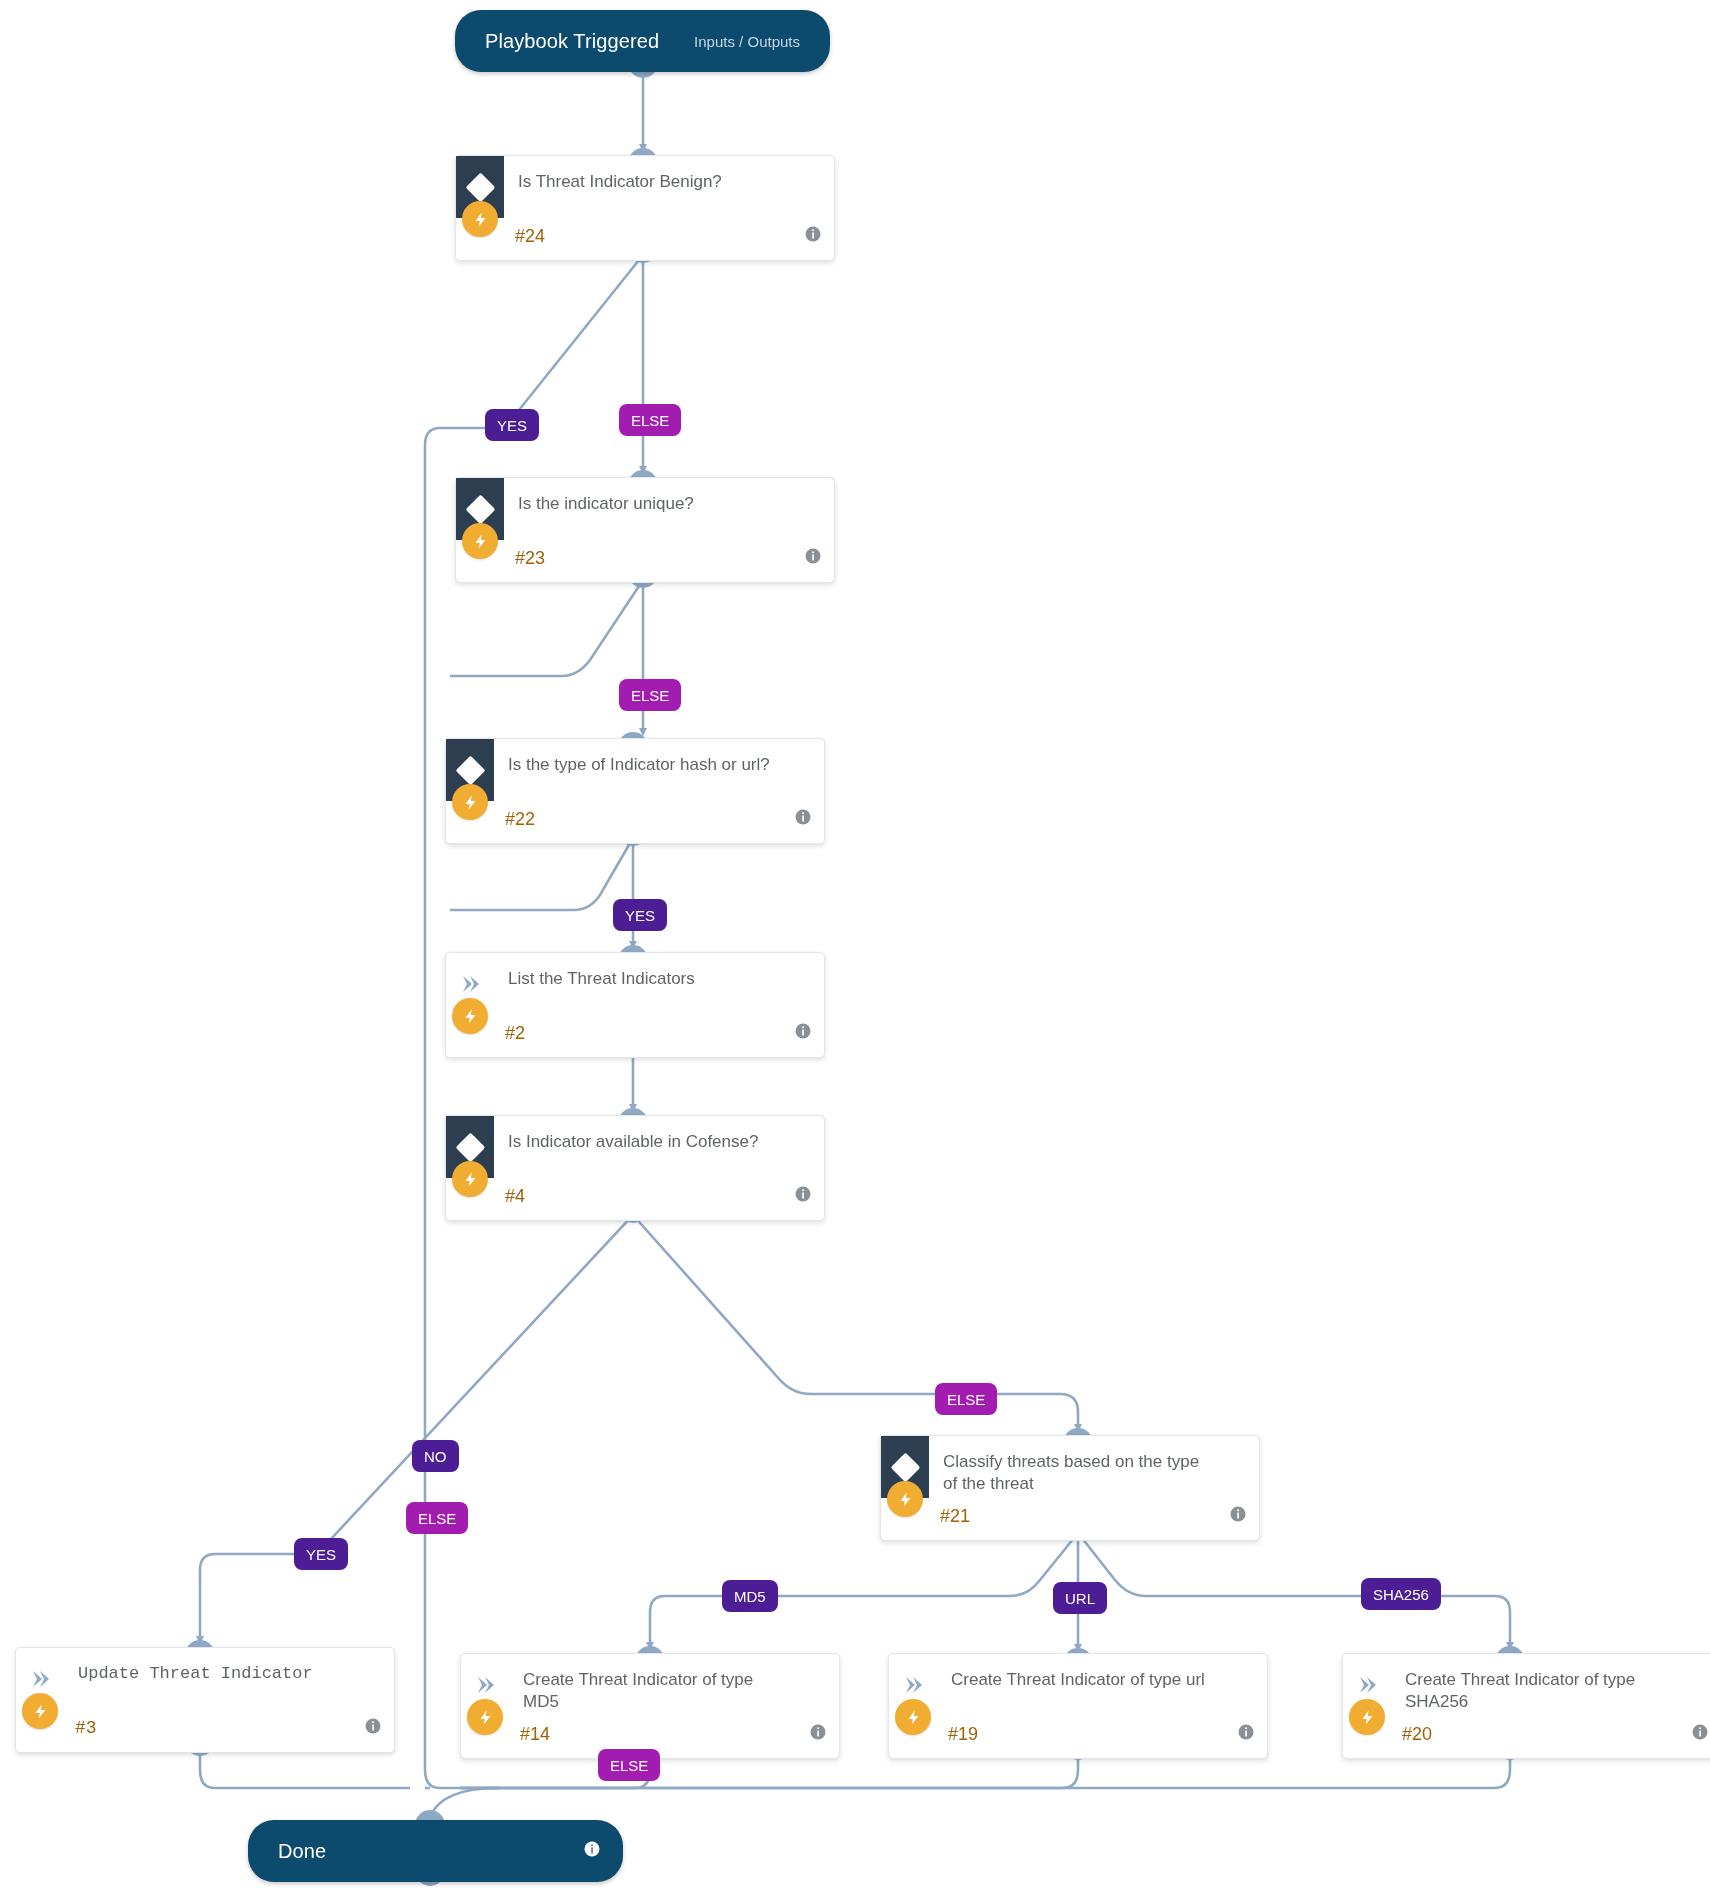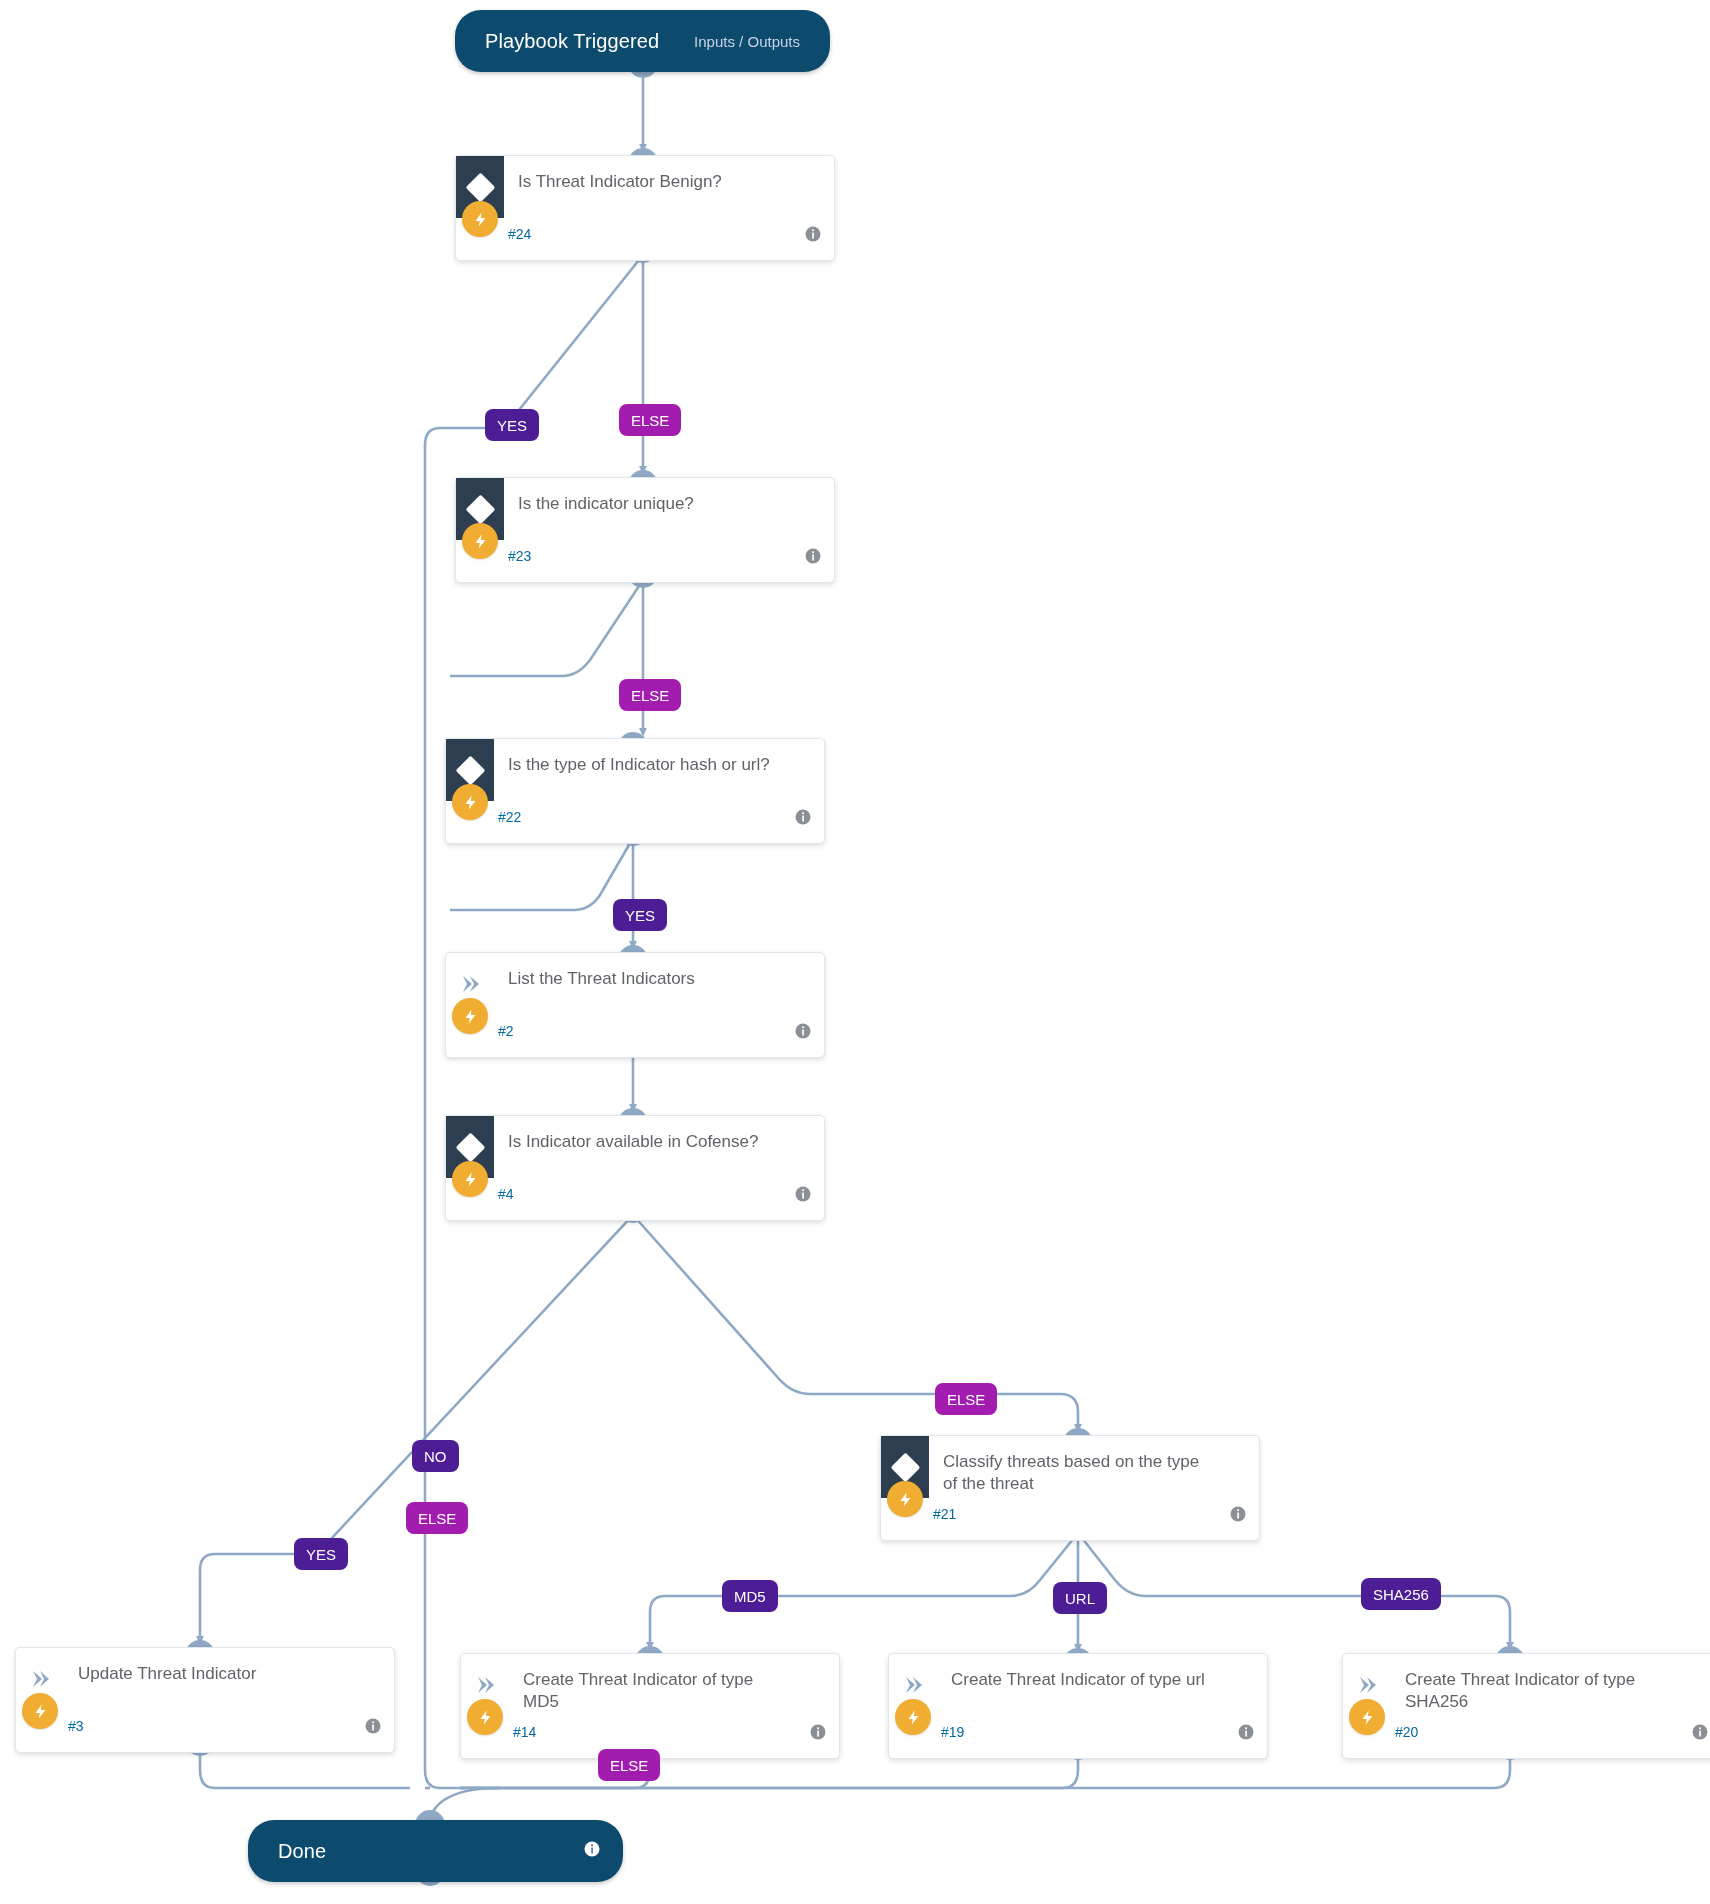--- a/index.html
+++ b/index.html
@@ -113,24 +113,24 @@
     height: 36px;
     border-radius: 50%;
     background: #f0ad32;
     display: flex;
     align-items: center;
     justify-content: center;
     box-shadow: 0 1px 2px rgba(0,0,0,0.12);
   }
   .node-id {
     position: absolute;
-    left: 52px;
+    left: 59px;
     top: 8px;
-    font-size: 14px;
-    color: #0369a1;
+    font-size: 18px;
+    color: #a16207;
   }
   .info-gray {
     position: absolute;
     right: 12px;
     top: 7px;
   }
 
   
   .blabel {
     position: absolute;
@@ -383,21 +383,21 @@
       <div class="info-gray">
         <svg width="18" height="18" viewBox="0 0 24 24">
             <circle cx="12" cy="12" r="10" fill="#8b9097"></circle>
             <rect x="11" y="10" width="2.2" height="8" fill="#fff"></rect>
             <circle cx="12.1" cy="7" r="1.4" fill="#fff"></circle>
           </svg>
       </div>
     </div>
   </div>
 
-  <div class="card" style="left:15px; top:1647px; width:378px;">
+  <div class="card" style="left:15px; top:1647px; width:378px;font-family:Liberation Mono, monospace;">
     <div class="card-top">
       <div class="act-badge">
         <svg class="chev" width="24" height="24" viewBox="0 0 24 24">
             <path d="M5 4 L14 12 L5 20 L9 12 z" fill="#8fa9c4"></path>
             <path d="M12 4 L21 12 L12 20 L16 12 z" fill="#8fa9c4"></path>
           </svg>
       </div>
       <div class="card-title">Update Threat Indicator</div>
     </div>
     <div class="card-bottom">

